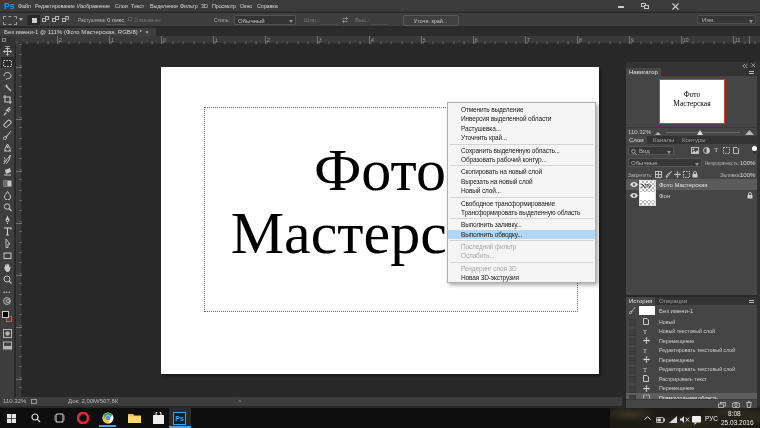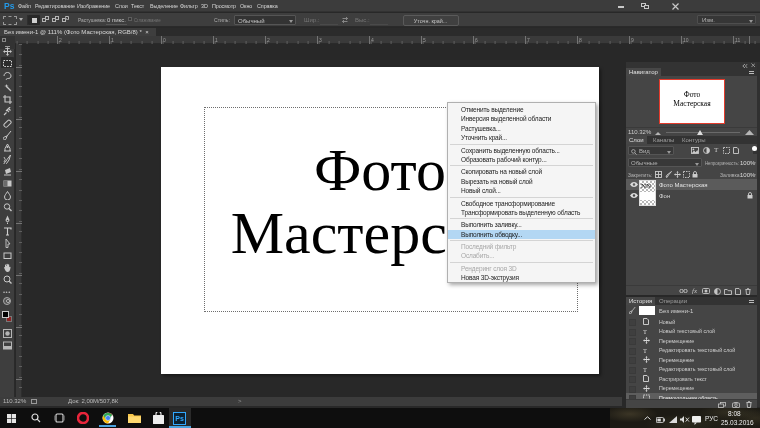--- a/index.html
+++ b/index.html
@@ -343,44 +343,20 @@
             <circle cx="4" cy="2.5" r="1.2" fill="#454545"></circle>
           </svg>
         <div class="abs" style="left:14px;top:1.5px;width:15px;height:8px;background:#fff;"></div>
         <span class="abs" style="left:33px;top:2.5px;color:#d5d5d5;">Фон</span>
         <svg class="abs" style="right:4px;top:2px;" width="6" height="7" viewBox="0 0 6 7">
             <rect x="0.5" y="3" width="5" height="3.5" fill="#ccc"></rect>
             <path d="M1.5 3V2a1.5 1.5 0 0 1 3 0v1" fill="none" stroke="#ccc" stroke-width="0.9"></path>
           </svg>
       </div>
 
-      <div class="abs" style="left:0;top:141px;width:131px;height:10px;background:#454545;border-top:1px solid #3a3a3a;">
-        <svg class="abs" style="left:53px;top:3px;" width="9" height="4" viewBox="0 0 9 4">
-            <circle cx="2.5" cy="2" r="1.7" fill="none" stroke="#c5c5c5" stroke-width="0.9"></circle>
-            <circle cx="6.5" cy="2" r="1.7" fill="none" stroke="#c5c5c5" stroke-width="0.9"></circle>
-          </svg>
-        <span class="abs" style="left:66px;top:1px;font-style:italic;font-size:7px;color:#c5c5c5;font-family:'Liberation Serif',serif;">fx</span>
-        <svg class="abs" style="left:76px;top:2px;" width="8" height="6" viewBox="0 0 8 6">
-            <rect x="0.5" y="0.5" width="7" height="5" rx="1" fill="none" stroke="#c5c5c5" stroke-width="0.9"></rect>
-            <circle cx="4" cy="3" r="1.5" fill="#c5c5c5"></circle>
-          </svg>
-        <svg class="abs" style="left:88px;top:2px;" width="7" height="7" viewBox="0 0 7 7">
-            <circle cx="3.5" cy="3.5" r="3" fill="none" stroke="#c5c5c5" stroke-width="0.9"></circle>
-            <path d="M3.5 0.5a3 3 0 0 0 0 6z" fill="#c5c5c5"></path>
-          </svg>
-        <svg class="abs" style="left:98px;top:2.5px;" width="8" height="6" viewBox="0 0 8 6">
-            <path d="M0.5 5.5V0.5h2.7l1 1.2h3.3v3.8z" fill="none" stroke="#c5c5c5" stroke-width="0.9"></path>
-          </svg>
-        <svg class="abs" style="left:109px;top:2px;" width="6" height="7" viewBox="0 0 6 7">
-            <path d="M0.5 0.5h3.5L5.5 2v4.5h-5z" fill="none" stroke="#c5c5c5" stroke-width="0.9"></path>
-          </svg>
-        <svg class="abs" style="left:119px;top:2px;" width="6" height="7" viewBox="0 0 6 7">
-            <path d="M0.5 1.5h5M1 1.5l0.5 5h3l0.5-5M2.2 0.5h1.6" fill="none" stroke="#c5c5c5" stroke-width="0.9"></path>
-          </svg>
-      </div>
     </div>
 
     <div class="abs" style="left:0;top:235px;width:131px;height:8px;background:#333;">
       <div class="ptab on" style="left:0;">История</div>
       <div class="ptab" style="left:30px;">Операции</div>
       <div class="abs" style="right:3px;top:2.5px;width:5px;height:1px;background:#bbb;box-shadow:0 2px 0 #bbb;"></div>
     </div>
     <div class="abs" style="left:0;top:243px;width:131px;height:94px;background:#454545;color:#cfcfcf;font-size:6px;">
       <div class="abs" style="left:0;top:0;width:131px;height:11px;">
         <svg class="abs" style="left:3px;top:2px;" width="7" height="7" viewBox="0 0 9 9">

